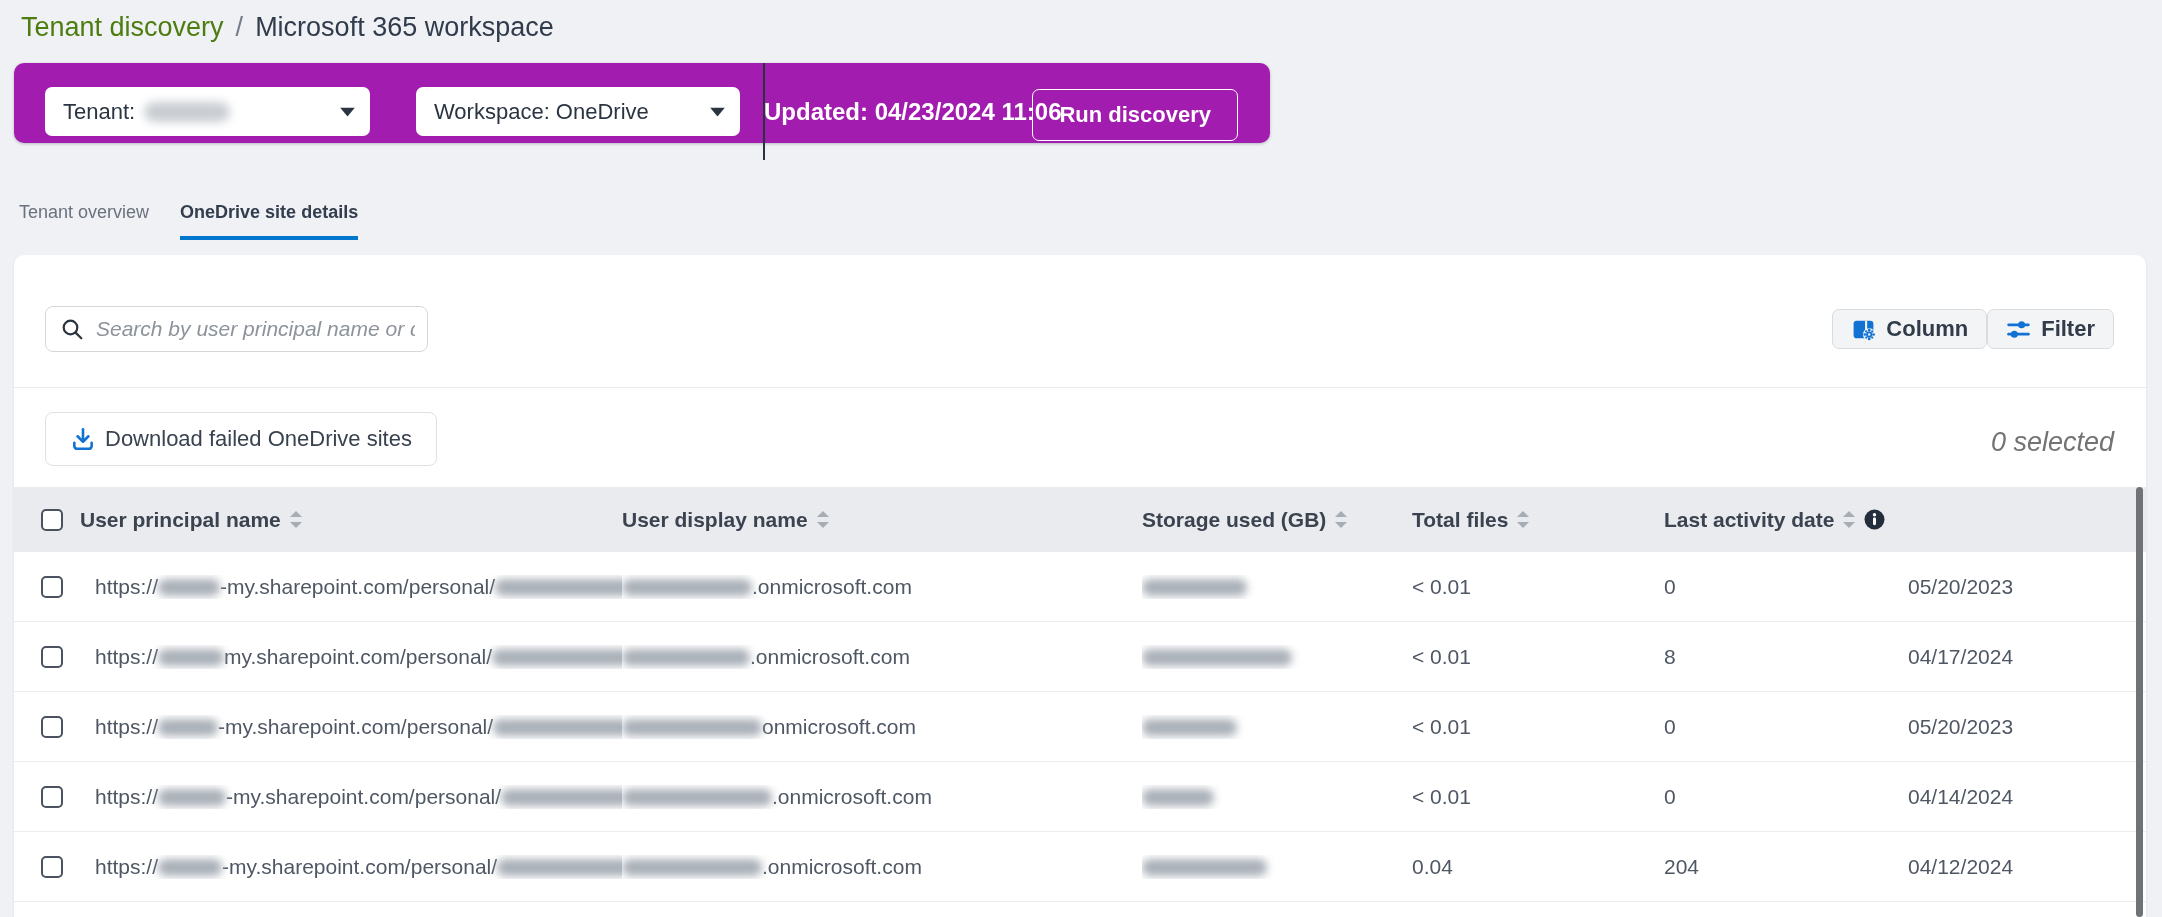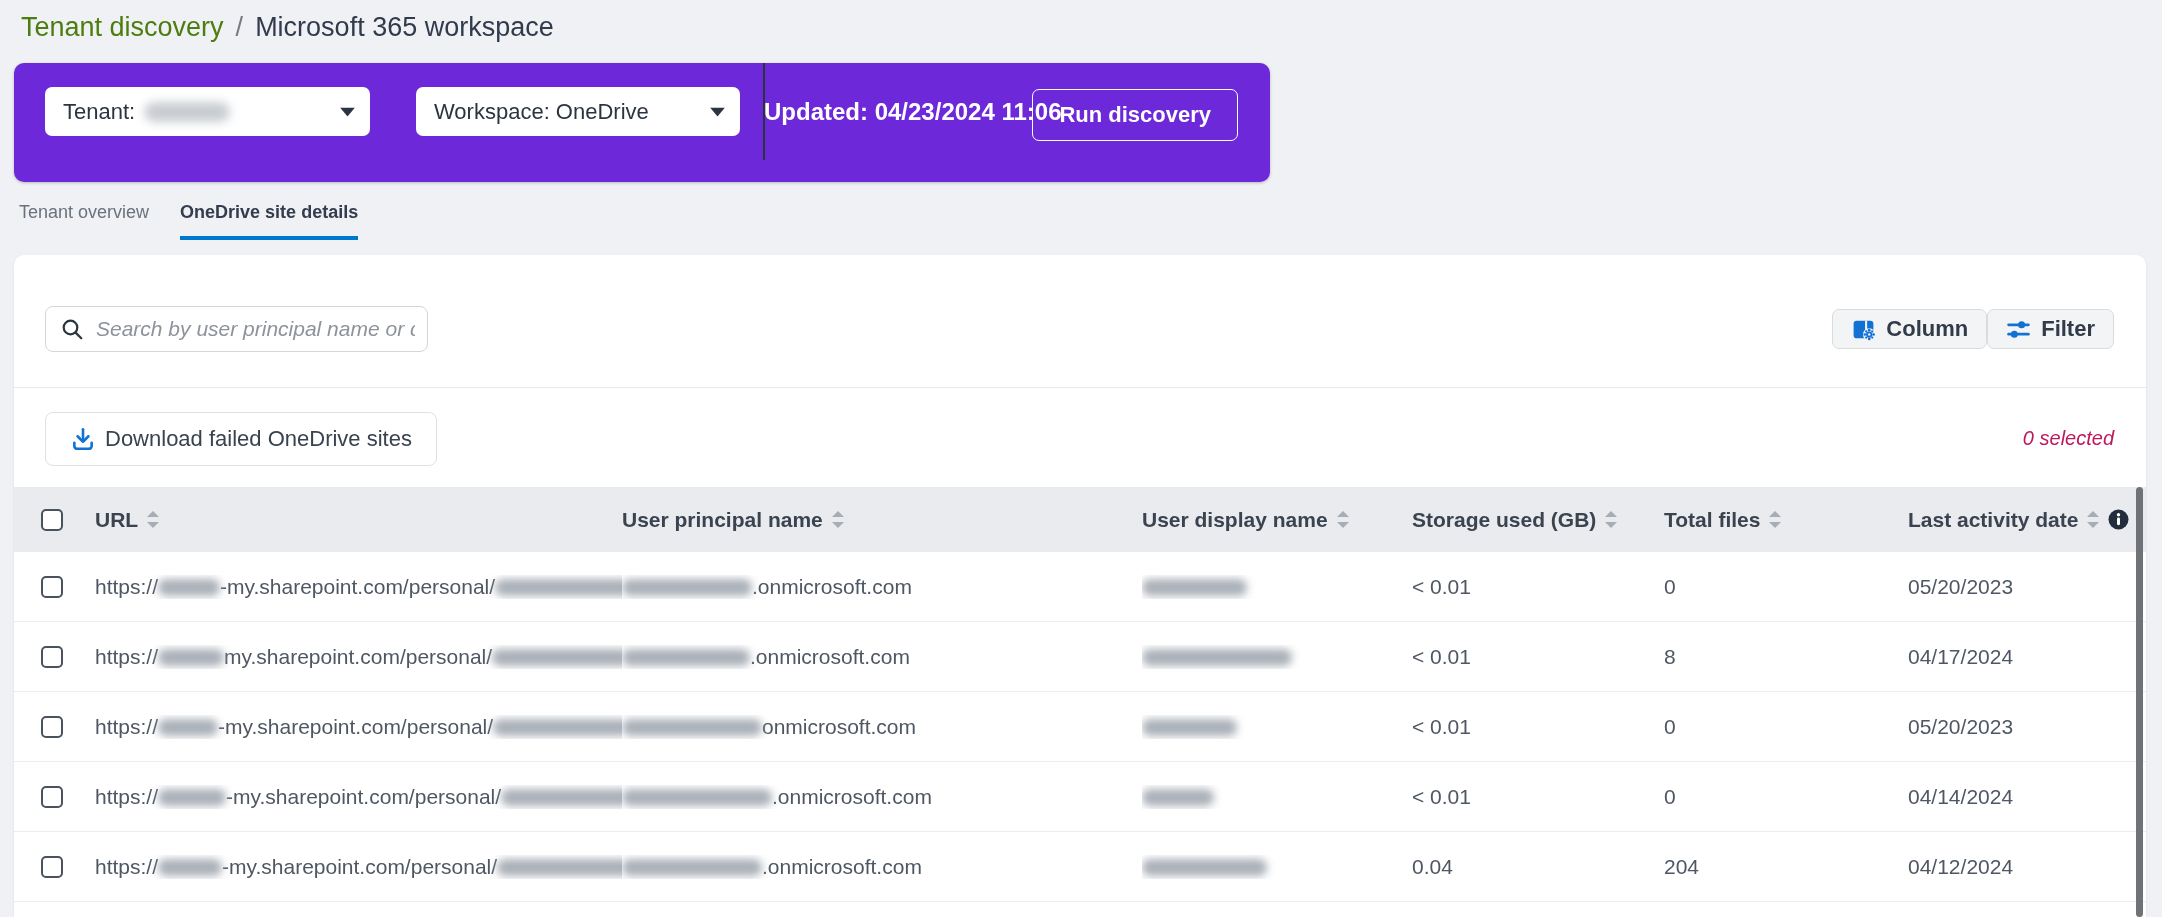--- a/index.html
+++ b/index.html
@@ -11,22 +11,22 @@
     color:#4e5763;
   }
 
   
   .breadcrumb { position:absolute; left:21px; top:8px; font-size:27px; line-height:38px; }
   .bc-parent { color:#4d7c0f; }
   .bc-sep    { color:#747c87; margin:0 12px; }
   .bc-current{ color:#313b4c; }
 
   
-  .toolbar { position:absolute; left:14px; top:63px; width:1256px; height:119px;
-             background:#6d28d9; border-radius:10px; box-shadow:0 1px 3px rgba(10,20,30,.25); }
+  .toolbar { position:absolute; left:14px; top:63px; width:1256px; height:80px;
+             background:#a21caf; border-radius:10px; box-shadow:0 1px 3px rgba(10,20,30,.25); }
   .dd { position:absolute; top:24px; height:49px; background:#fff; border-radius:7px;
         display:flex; align-items:center; padding:0 44px 0 18px; font-size:22px; color:#2b3542; cursor:pointer; }
   .dd-tenant    { left:31px;  width:325px; }
   .dd-workspace { left:402px; width:324px; }
   .dd .caret { position:absolute; right:15px; top:50%; transform:translateY(-50%); }
   .blur-chip { display:inline-block; width:86px; height:20px; margin-left:9px; border-radius:10px;
                background:#c9cdd2; filter:blur(5px); }
   .tb-divider { position:absolute; left:749px; top:0; width:2px; height:97px; background:#2a323e; }
   .updated { position:absolute; left:750px; top:0; height:97px; display:flex; align-items:center;
              color:#ffffff; font-weight:bold; font-size:24px; white-space:nowrap; }
@@ -57,22 +57,22 @@
   .btn-sm { height:40px; display:flex; align-items:center; gap:10px; padding:0 18px;
             background:#f3f4f6; border:1px solid #d9dcdf; border-radius:7px;
             font-size:22px; font-weight:bold; color:#313b49; cursor:pointer; font-family:inherit; }
 
   .sep { position:absolute; left:0; top:132px; width:100%; height:1px; background:#e8eaec; }
 
   .download-btn { position:absolute; left:31px; top:157px; height:54px;
                   display:flex; align-items:center; gap:9px; padding:0 24px;
                   background:#fff; border:1px solid #dee1e5; border-radius:8px;
                   font-size:22px; color:#39424f; cursor:pointer; font-family:inherit; }
-  .selected-label { position:absolute; right:32px; top:172px; font-size:20px;
-                    font-style:italic; color:#be185d; }
+  .selected-label { position:absolute; right:32px; top:172px; font-size:27px;
+                    font-style:italic; color:#737373; }
 
   
   .table { position:absolute; left:0; top:232px; width:2132px; }
   .thead, .row { display:grid; grid-template-columns:66px 542px 520px 270px 252px 244px 238px;
                  align-items:center; }
   .thead { height:65px; background:#e9ebee; font-size:21px; font-weight:bold; color:#3a434f; }
   .row   { height:70px; background:#fff; border-bottom:1px solid #eaeced;
            font-size:21px; color:#4e5763; }
   .cell-check { padding-left:27px; }
   .cell-url   { padding-left:15px; white-space:nowrap; overflow:hidden; }
@@ -189,29 +189,20 @@
     </span>
     <span>Download failed OneDrive sites</span>
   </button>
   <div class="selected-label">0 selected</div>
 
   <div class="table">
     <div class="thead">
       <div class="cell cell-check">
           <input type="checkbox" class="cb" style="">
         </div>
-      <div class="cell cell-url">
-        <span class="th-label">
-          <span>URL</span>
-          <svg width="12" height="17" viewBox="0 0 12 17">
-              <polygon points="6,0 12,6 0,6" fill="#a7adb5"></polygon>
-              <polygon points="0,11 12,11 6,17" fill="#a7adb5"></polygon>
-            </svg>
-        </span>
-      </div>
       <div class="cell">
         <span class="th-label">
           <span>User principal name</span>
           <svg width="12" height="17" viewBox="0 0 12 17">
               <polygon points="6,0 12,6 0,6" fill="#a7adb5"></polygon>
               <polygon points="0,11 12,11 6,17" fill="#a7adb5"></polygon>
             </svg>
         </span>
       </div>
       <div class="cell">

